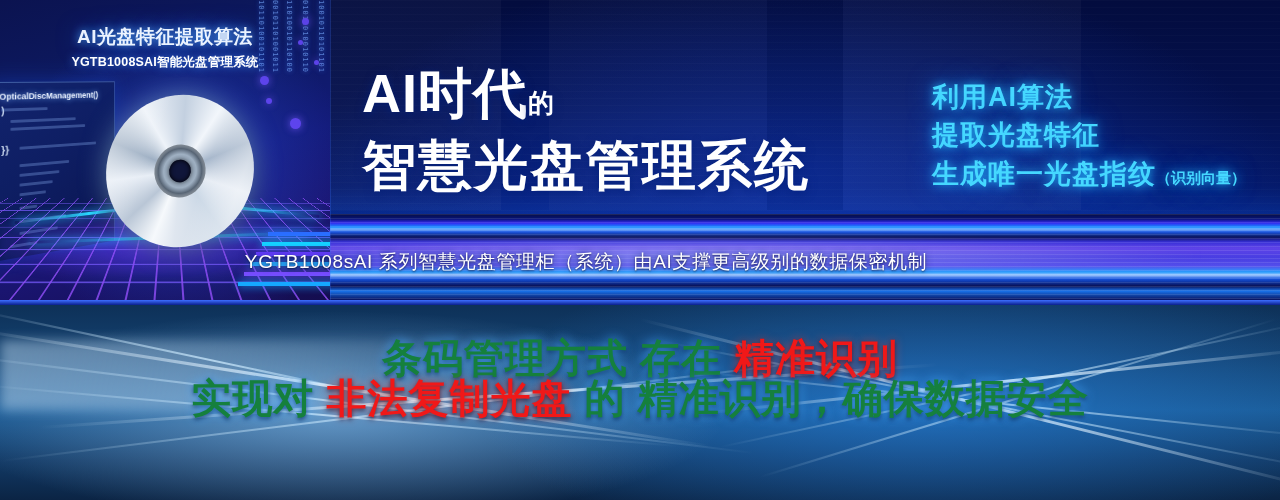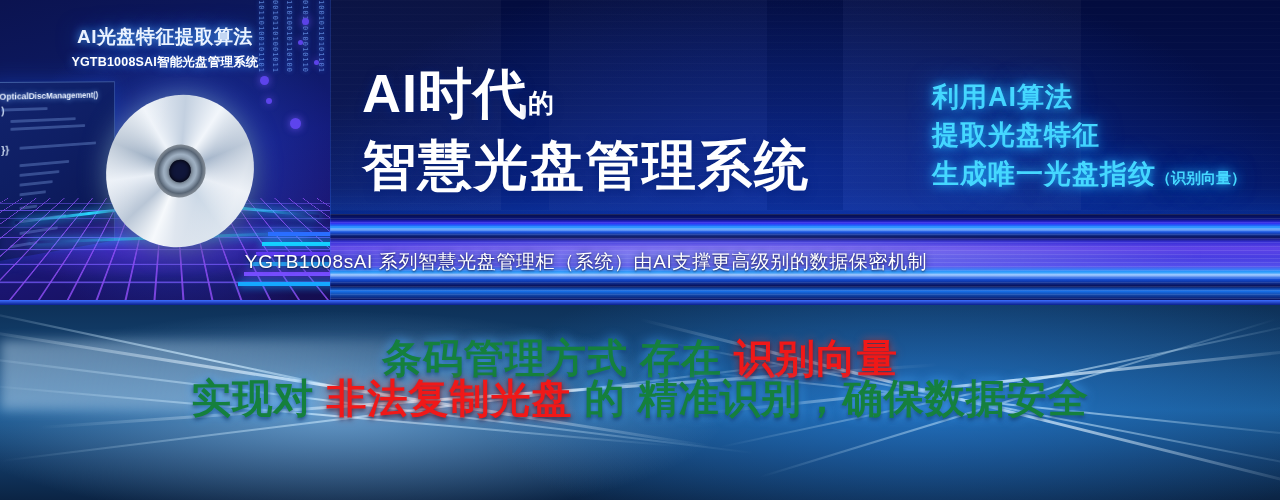--- a/index.html
+++ b/index.html
@@ -343,17 +343,17 @@
     <div class="ray bold" style="left:640px;top:18px;width:700px;transform:rotate(14deg);"></div>
     <div class="ray" style="left:660px;top:40px;width:680px;transform:rotate(11deg);"></div>
     <div class="ray" style="left:690px;top:70px;width:640px;transform:rotate(6deg);"></div>
     <div class="ray bold" style="left:700px;top:112px;width:620px;transform:rotate(-6deg);"></div>
     <div class="ray" style="left:720px;top:146px;width:600px;transform:rotate(-12deg);"></div>
     <div class="ray" style="left:760px;top:176px;width:540px;transform:rotate(-17deg);"></div>
     <div class="ray" style="left:-30px;top:8px;width:500px;transform:rotate(12deg);"></div>
   </div>
 
   <div id="lower-text">
-    <div class="btxt" id="btxt1"><span class="w">条码管理方式 存在 </span><span class="r">识别向量</span></div>
+    <div class="btxt" id="btxt1"><span class="w">条码管理方式 存在 </span><span class="r">精准识别</span></div>
     <div class="btxt" id="btxt2"><span class="w">实现对 </span><span class="r">非法复制光盘</span><span class="w"> 的 精准识别，确保数据安全</span></div>
   </div>
 
 </div>
 
 </body></html>

